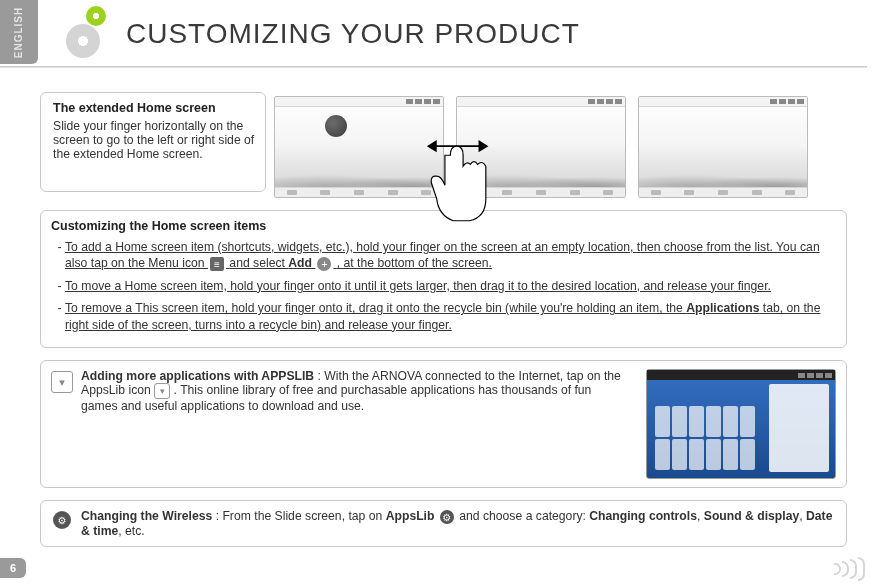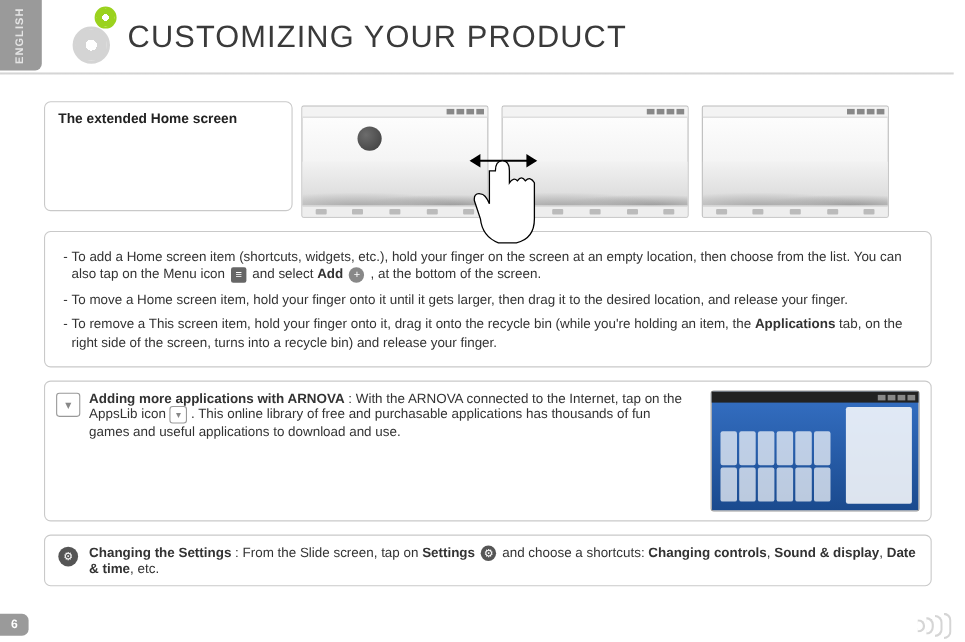--- a/index.html
+++ b/index.html
@@ -51,21 +51,21 @@
   }
   .gear.small {
     width: 20px; height: 20px;
     left: 34px; top: 0px;
     background:
       radial-gradient(circle, #fff 0 3px, #9bd21e 3px 9px, transparent 9px);
     border: 2px solid #9bd21e;
   }
   h1.title {
     position: absolute;
-    left: 116px;
+    left: 126px;
     top: 18px;
     margin: 0;
     font-size: 28px;
     font-family: Impact, "Arial Black", sans-serif;
     letter-spacing: 1px;
     color: #3a3a3a;
     font-weight: 400;
     text-transform: uppercase;
   }
   .hr {
@@ -155,20 +155,21 @@
     margin-top: 12px;
   }
   .item-list {
     padding-left: 14px;
     margin:6px 0 0 0;
   }
   .item-list li {
     margin-bottom: 6px;
     list-style-type: "- ";
     line-height: 1.35;
+    text-decoration: underline;
   }
   .inline-icon{
     display:inline-flex;width:14px;height:14px;background:#666;color:#fff;
     align-items:center;justify-content:center;border-radius:2px;font-size:10px;
     vertical-align:middle;margin:0 2px;
   }
   .inline-icon.round{border-radius:50%;background:#888;}
   .inline-icon.gear-i{border-radius:50%;background:#555;}
   .flex-row{display:flex;gap:8px;align-items:flex-start;}
   .left-icon-col{flex:none;width:22px;display:flex;justify-content:center;padding-top:2px;}
@@ -223,20 +224,21 @@
   <div class="gear big"></div>
 </div>
 
 <h1 class="title">CUSTOMIZING YOUR PRODUCT</h1>
 <div class="hr"></div>
 
 <div class="content">
   <div class="row1">
     <div class="card intro-card">
       <div class="card-head">The extended Home screen</div>
+      <div>Slide your finger horizontally on the screen to go to the left or right side of the extended Home screen.</div>
     </div>
     <div class="screens-wrap">
       <div class="screen">
         <div class="statusbar">
             <i></i>
             <i></i>
             <i></i>
             <i></i>
           </div>
         <div class="moon"></div>
@@ -286,20 +288,21 @@
           <line class="arrow-lr" x1="6" y1="20" x2="70" y2="20"></line>
           <polygon class="arrow-lr" points="6,20 14,15 14,25"></polygon>
           <polygon class="arrow-lr" points="70,20 62,15 62,25"></polygon>
           <path d="M30 30 q0 -10 7 -10 q7 0 7 10 v12 q4 -6 8 -2 q4 -6 8 0 q5 -5 9 2 v36 q0 20 -18 24 h-18 q-16 -6 -18 -24 l-6 -18 q-1 -8 6 -7 q5 0 9 10 v-33z" fill="#fff" stroke="#000" stroke-width="1.3"></path>
         </svg>
       </div>
     </div>
   </div>
 
   <div class="section card">
+    <div class="card-head">Customizing the Home screen items</div>
     <ul class="item-list">
       <li>
         <span>To add a Home screen item (shortcuts, widgets, etc.), hold your finger on the screen at an empty location, then choose from the list. You can also tap on the Menu icon </span>
         <span class="inline-icon">≡</span>
         <span> and select </span>
         <b>Add</b>
         <span> </span>
         <span class="inline-icon round">+</span>
         <span>, at the bottom of the screen.</span>
       </li>
@@ -311,21 +314,21 @@
       </li>
     </ul>
   </div>
 
   <div class="section card">
     <div class="flex-row">
       <div class="left-icon-col">
         <div class="appslib-icon">▾</div>
       </div>
       <div style="flex:1">
-        <b>Adding more applications with ARNOVA</b>
+        <b>Adding more applications with APPSLIB</b>
         <span> : With the ARNOVA connected to the Internet, tap on the AppsLib icon </span>
         <span class="appslib-icon" style="width:14px;height:14px;display:inline-flex;font-size:9px;vertical-align:middle">▾</span>
         <span>. This online library of free and purchasable applications has thousands of fun games and useful applications to download and use.</span>
       </div>
       <div class="tablet-thumb">
         <div class="tbar">
             <i></i>
             <i></i>
             <i></i>
             <i></i>
@@ -348,26 +351,26 @@
       </div>
     </div>
   </div>
 
   <div class="section card">
     <div class="flex-row">
       <div class="left-icon-col">
         <span class="inline-icon gear-i" style="width:18px;height:18px">⚙</span>
       </div>
       <div style="flex:1">
-        <b>Changing the Settings</b>
+        <b>Changing the Wireless</b>
         <span>: From the Slide screen, tap on </span>
-        <b>Settings</b>
+        <b>AppsLib</b>
         <span> </span>
         <span class="inline-icon gear-i">⚙</span>
-        <span> and choose a shortcuts: </span>
+        <span> and choose a category: </span>
         <b>Changing controls</b>, <b>Sound &amp; display</b>, <b>Date &amp; time</b><span>, etc.</span>
       </div>
     </div>
   </div>
 </div>
 
 <div class="page-num">6</div>
 <div class="soundwaves">
   <i style="height:8px"></i>
     <i style="height:12px"></i>

